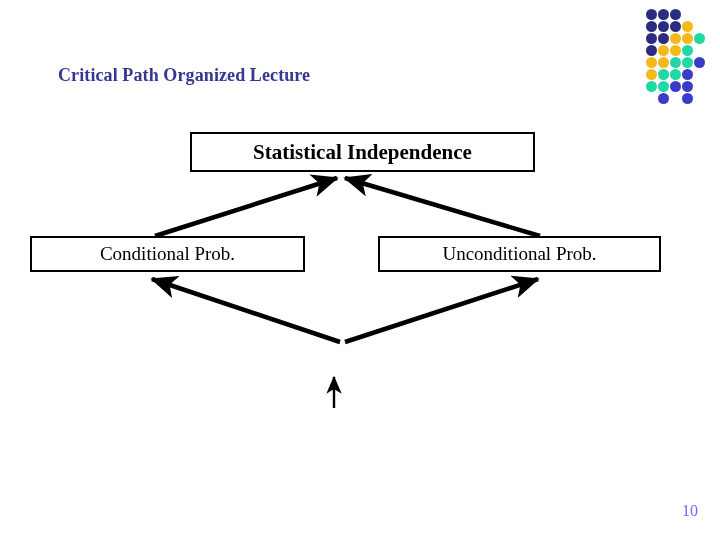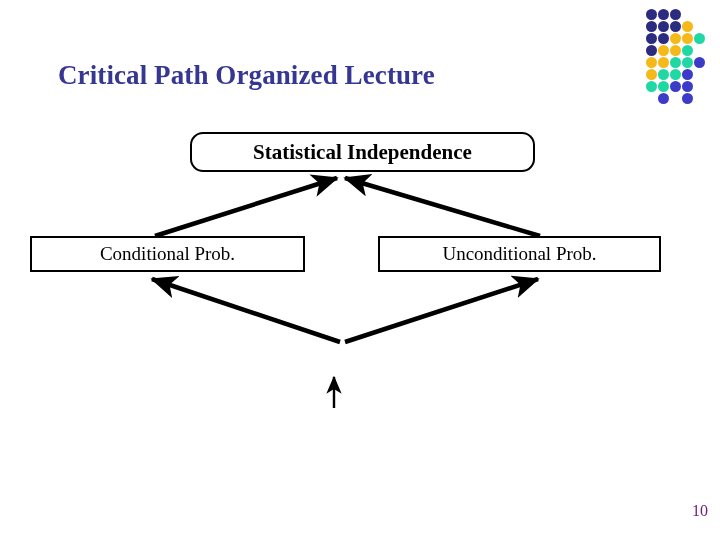--- a/index.html
+++ b/index.html
@@ -24,21 +24,21 @@
   }
 
   
   #slide-title {
     position: absolute;
     left: 58px;
     top: 58px;
     width: 560px;
     font-family: "Liberation Serif", "DejaVu Serif", serif;
     font-weight: bold;
-    font-size: 27px;
+    font-size: 18px;
     line-height: 34px;
     color: #363693;
     letter-spacing: 0.1px;
     white-space: nowrap;
   }
 
   
   #dot-logo {
     position: absolute;
     left: 646px;
@@ -121,25 +121,25 @@
     left: 0;
     top: 0;
     width: 720px;
     height: 540px;
     z-index: 2;
   }
 
   
   #page-number {
     position: absolute;
-    right: 12px;
+    right: 22px;
     bottom: 20px;
     font-family: "Liberation Serif", "DejaVu Serif", serif;
     font-size: 16px;
-    color: #701a75;
+    color: #8b5cf6;
   }
 </style>
 </head>
 <body style="background: rgb(255, 255, 255);">
 
 <div id="slide">
 
   <div id="slide-title" style="color: rgb(54, 54, 147);">Critical Path Organized Lecture</div>
 
   <div id="dot-logo">
@@ -190,21 +190,21 @@
 
     <line x1="540" y1="236" x2="345" y2="178" stroke="#000000" stroke-width="4.5" marker-end="url(#arrowhead)"></line>
 
     <line x1="340" y1="342" x2="152" y2="279" stroke="#000000" stroke-width="4.5" marker-end="url(#arrowhead)"></line>
 
     <line x1="345" y1="342" x2="538" y2="279" stroke="#000000" stroke-width="4.5" marker-end="url(#arrowhead)"></line>
 
     <line x1="334" y1="408" x2="334" y2="377" stroke="#000000" stroke-width="2.4" marker-end="url(#arrowhead-thin)"></line>
   </svg>
 
-  <div id="box-independence" class="node-box" style="font-weight: bold; border-radius: 13px;">
+  <div id="box-independence" class="node-box" style="font-weight: bold;">
     <span class="node-label">Statistical Independence</span>
   </div>
 
   <div id="box-conditional" class="node-box" style="font-weight: normal;">
     <span class="node-label">Conditional Prob.</span>
   </div>
 
   <div id="box-unconditional" class="node-box" style="font-weight: normal;">
     <span class="node-label">Unconditional Prob.</span>
   </div>

